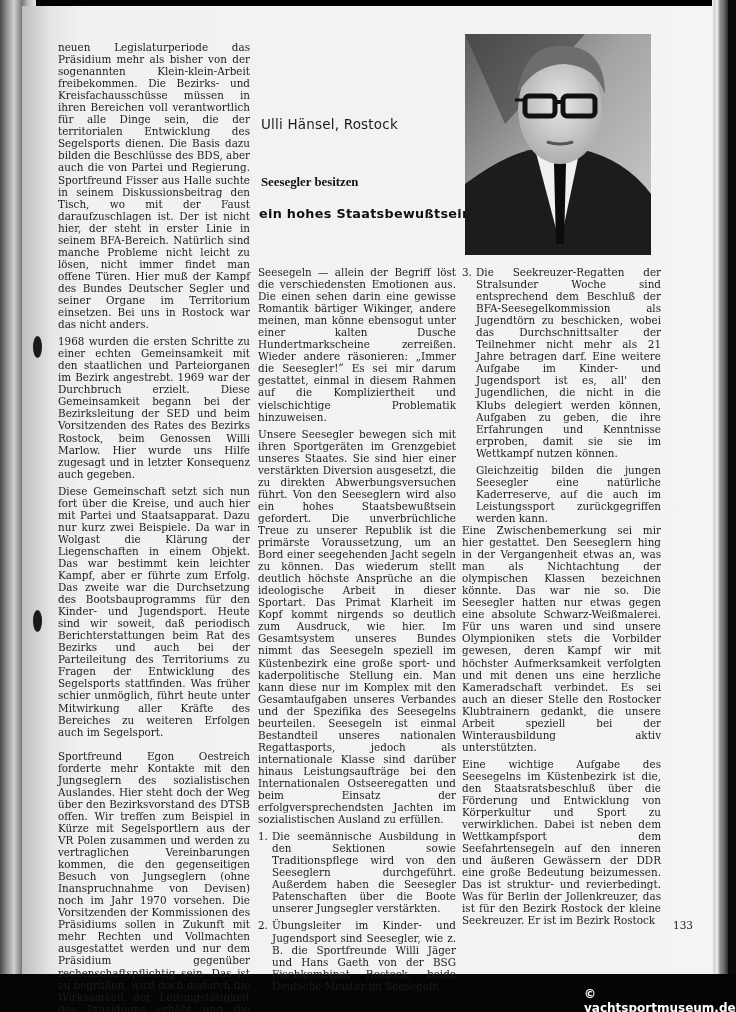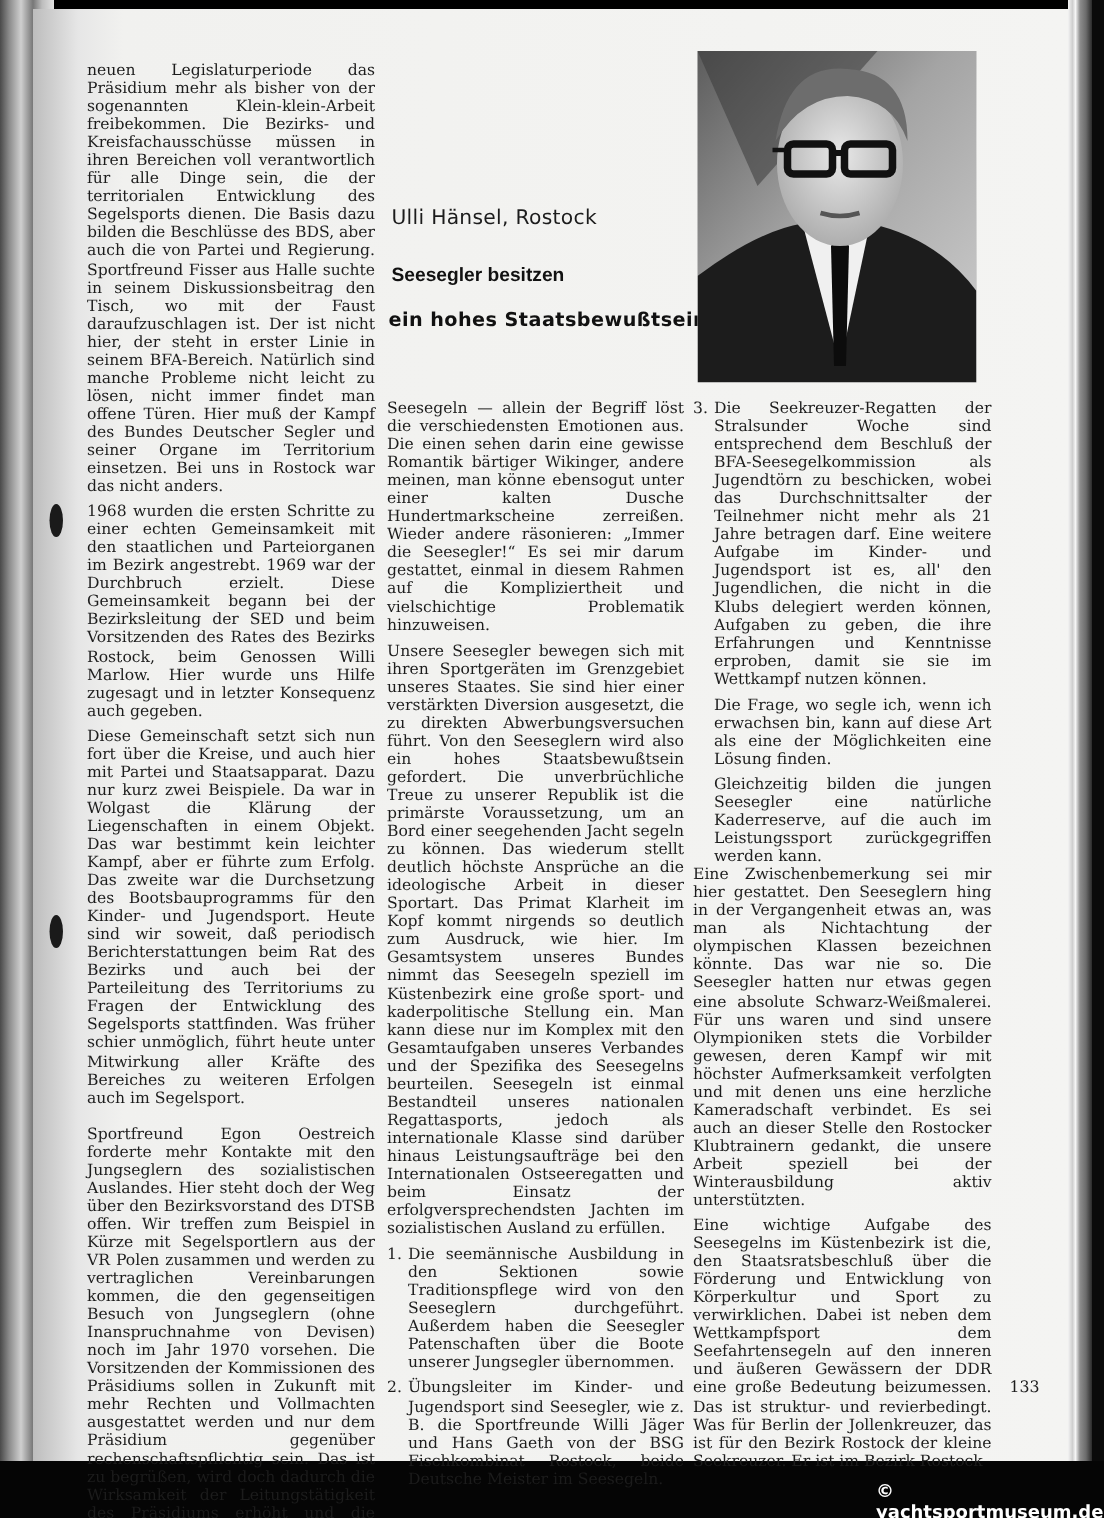--- a/index.html
+++ b/index.html
@@ -16,22 +16,22 @@
   .hole { position:absolute; width:9px; height:22px; border-radius:50%; background:#1a1a1a; left:33px; }
   .col { position:absolute; font-size:10.4px; line-height:12.05px; color:#1c1c1c; text-align:justify; hyphens:manual; }
   .col p { margin:0 0 5px 0; }
   .col1 { left:58px; top:41px; width:192px; }
   .col2 { left:258px; top:266px; width:198px; }
   .col3 { left:462px; top:266px; width:199px; }
   .list-item { display:flex; margin:0 0 5px 0; }
   .list-num { width:14px; flex:none; }
   .list-text { flex:1; text-align:justify; }
   .indent { padding-left:14px; }
-  .author { position:absolute; left:261px; top:137px; font-family:"DejaVu Sans", sans-serif; font-size:13.5px; color:#1c1c1c; letter-spacing:0.2px; }
-  .headline1 { position:absolute; left:261px; top:175px; font-family:Liberation Sans, sans-serif; font-weight:bold; font-size:12.8px; color:#111; }
+  .author { position:absolute; left:261px; top:116px; font-family:"DejaVu Sans", sans-serif; font-size:13.5px; color:#1c1c1c; letter-spacing:0.2px; }
+  .headline1 { position:absolute; left:261px; top:175px; font-family:Liberation Serif, serif; font-weight:bold; font-size:12.8px; color:#111; }
   .headline2 { position:absolute; left:259px; top:206px; font-family:"DejaVu Sans", sans-serif; font-weight:bold; font-size:12.8px; color:#111; letter-spacing:0.3px; }
   .photo { position:absolute; left:465px; top:34px; width:186px; height:221px; overflow:hidden;
     background:linear-gradient(135deg,#6d6d6d 0%,#9a9a9a 30%,#c9c9c9 60%,#a8a8a8 100%); }
   .page-number { position:absolute; left:630px; top:919px; font-size:10.5px; color:#1c1c1c;margin-left:43px; }
   .watermark { position:absolute; left:584px; top:987px; font-family:"DejaVu Sans", sans-serif; font-weight:bold; font-size:12px; color:#fff; }
 </style>
 </head>
 <body>
 
 <div class="scan"></div>
@@ -80,33 +80,32 @@
     <line x1="50" y1="66" x2="60" y2="66" stroke="#111" stroke-width="3"></line>
     <path d="M82,108 Q95,112 108,108" stroke="#555" stroke-width="3" fill="none"></path>
   </svg>
 </div>
 
 <div class="col col2">
   <p>Seesegeln — allein der Begriff löst die verschiedensten Emotionen aus. Die einen sehen darin eine gewisse Romantik bärtiger Wikinger, andere meinen, man könne ebensogut unter einer kalten Dusche Hundertmarkscheine zerreißen. Wieder andere räsonieren: „Immer die Seesegler!“ Es sei mir darum gestattet, einmal in diesem Rahmen auf die Kompliziertheit und vielschichtige Problematik hinzuweisen.</p>
   <p>Unsere Seesegler bewegen sich mit ihren Sportgeräten im Grenzgebiet unseres Staates. Sie sind hier einer verstärkten Diversion ausgesetzt, die zu direkten Abwerbungsversuchen führt. Von den Seeseglern wird also ein hohes Staatsbewußtsein gefordert. Die unverbrüchliche Treue zu unserer Republik ist die primärste Voraussetzung, um an Bord einer seegehenden Jacht segeln zu können. Das wiederum stellt deutlich höchste Ansprüche an die ideologische Arbeit in dieser Sportart. Das Primat Klarheit im Kopf kommt nirgends so deutlich zum Ausdruck, wie hier. Im Gesamtsystem unseres Bundes nimmt das Seesegeln speziell im Küstenbezirk eine große sport- und kaderpolitische Stellung ein. Man kann diese nur im Komplex mit den Gesamtaufgaben unseres Verbandes und der Spezifika des Seesegelns beurteilen. Seesegeln ist einmal Bestandteil unseres nationalen Regattasports, jedoch als internationale Klasse sind darüber hinaus Leistungsaufträge bei den Internationalen Ostseeregatten und beim Einsatz der erfolgversprechendsten Jachten im sozialistischen Ausland zu erfüllen.</p>
   <div class="list-item">
     <span class="list-num">1.</span>
-    <span class="list-text">Die seemännische Ausbildung in den Sektionen sowie Traditionspflege wird von den Seeseglern durchgeführt. Außerdem haben die Seesegler Patenschaften über die Boote unserer Jungsegler übernommen.</span>
+    <span class="list-text">Die seemännische Ausbildung in den Sektionen sowie Traditionspflege wird von den Seeseglern durchgeführt. Außerdem haben die Seesegler Patenschaften über die Boote unserer Jungsegler verstärkten.</span>
   </div>
   <div class="list-item">
     <span class="list-num">2.</span>
     <span class="list-text">Übungsleiter im Kinder- und Jugendsport sind Seesegler, wie z. B. die Sportfreunde Willi Jäger und Hans Gaeth von der BSG Fischkombinat Rostock, beide Deutsche Meister im Seesegeln.</span>
   </div>
 </div>
 
 <div class="col col3">
   <div class="list-item">
     <span class="list-num">3.</span>
     <span class="list-text">Die Seekreuzer-Regatten der Stralsunder Woche sind entsprechend dem Beschluß der BFA-Seesegelkommission als Jugendtörn zu beschicken, wobei das Durchschnittsalter der Teilnehmer nicht mehr als 21 Jahre betragen darf. Eine weitere Aufgabe im Kinder- und Jugendsport ist es, all' den Jugendlichen, die nicht in die Klubs delegiert werden können, Aufgaben zu geben, die ihre Erfahrungen und Kenntnisse erproben, damit sie sie im Wettkampf nutzen können.</span>
   </div>
-  <p class="indent">Die Frage, wo segle ich, wenn ich erwachsen bin, kann auf diese Art als eine der Möglichkeiten eine Lösung finden.</p>
   <p class="indent" style="margin-bottom:0">Gleichzeitig bilden die jungen Seesegler eine natürliche Kaderreserve, auf die auch im Leistungssport zurückgegriffen werden kann.</p>
   <p>Eine Zwischenbemerkung sei mir hier gestattet. Den Seeseglern hing in der Vergangenheit etwas an, was man als Nichtachtung der olympischen Klassen bezeichnen könnte. Das war nie so. Die Seesegler hatten nur etwas gegen eine absolute Schwarz-Weißmalerei. Für uns waren und sind unsere Olympioniken stets die Vorbilder gewesen, deren Kampf wir mit höchster Aufmerksamkeit verfolgten und mit denen uns eine herzliche Kameradschaft verbindet. Es sei auch an dieser Stelle den Rostocker Klubtrainern gedankt, die unsere Arbeit speziell bei der Winterausbildung aktiv unterstützten.</p>
   <p>Eine wichtige Aufgabe des Seesegelns im Küstenbezirk ist die, den Staatsratsbeschluß über die Förderung und Entwicklung von Körperkultur und Sport zu verwirklichen. Dabei ist neben dem Wettkampfsport dem Seefahrtensegeln auf den inneren und äußeren Gewässern der DDR eine große Bedeutung beizumessen. Das ist struktur- und revierbedingt. Was für Berlin der Jollenkreuzer, das ist für den Bezirk Rostock der kleine Seekreuzer. Er ist im Bezirk Rostock</p>
 </div>
 
 <div class="page-number">133</div>
 <div class="watermark">© yachtsportmuseum.de</div>
 
 </body></html>

